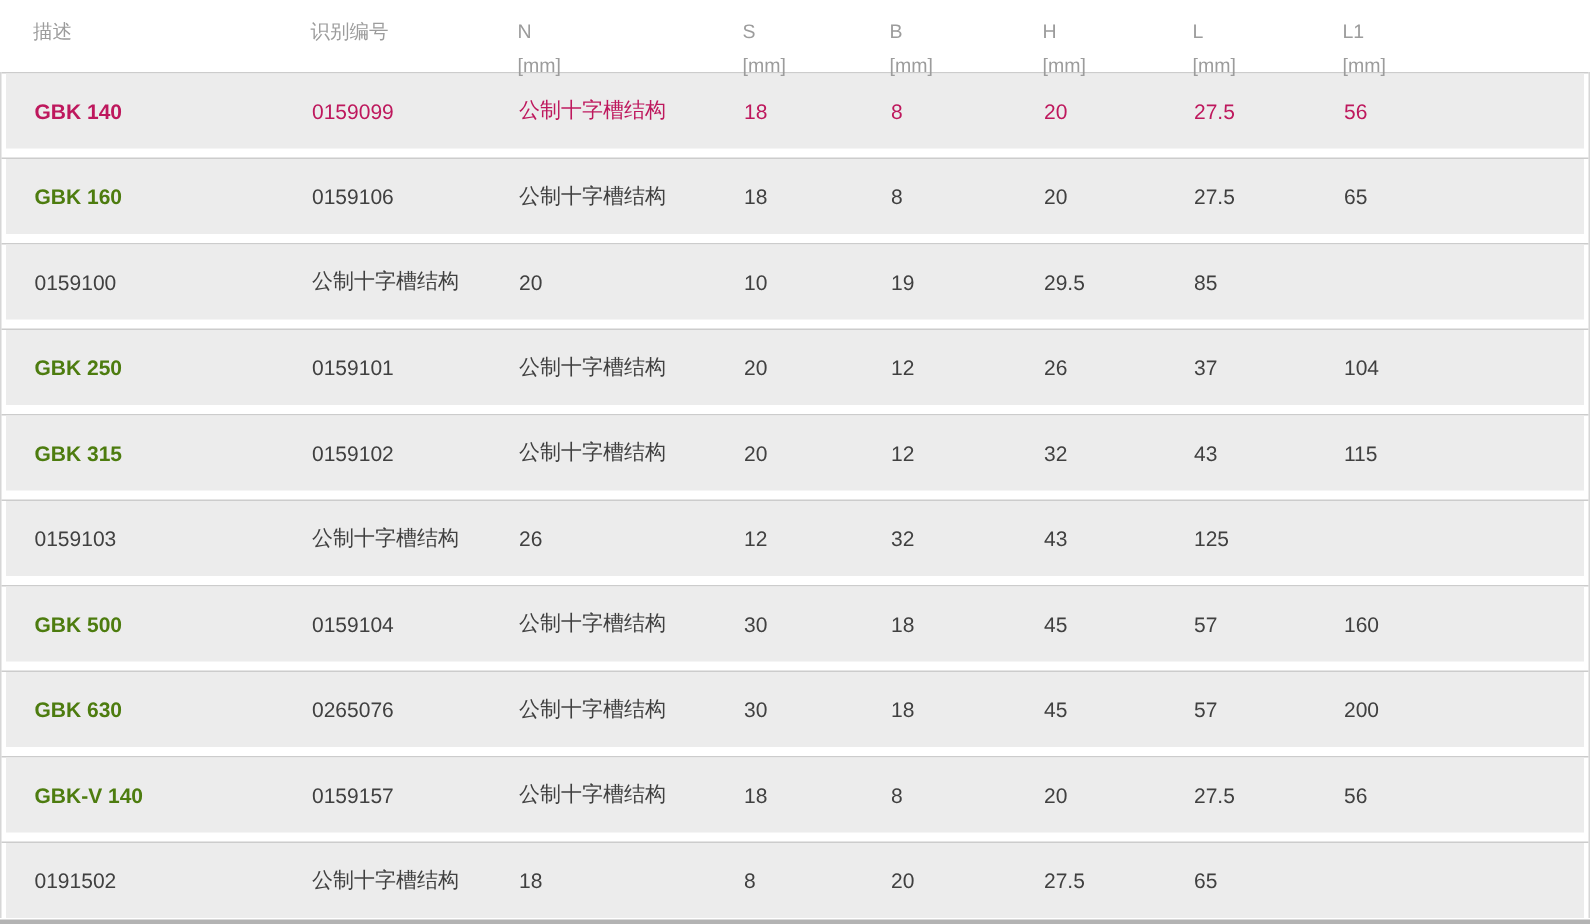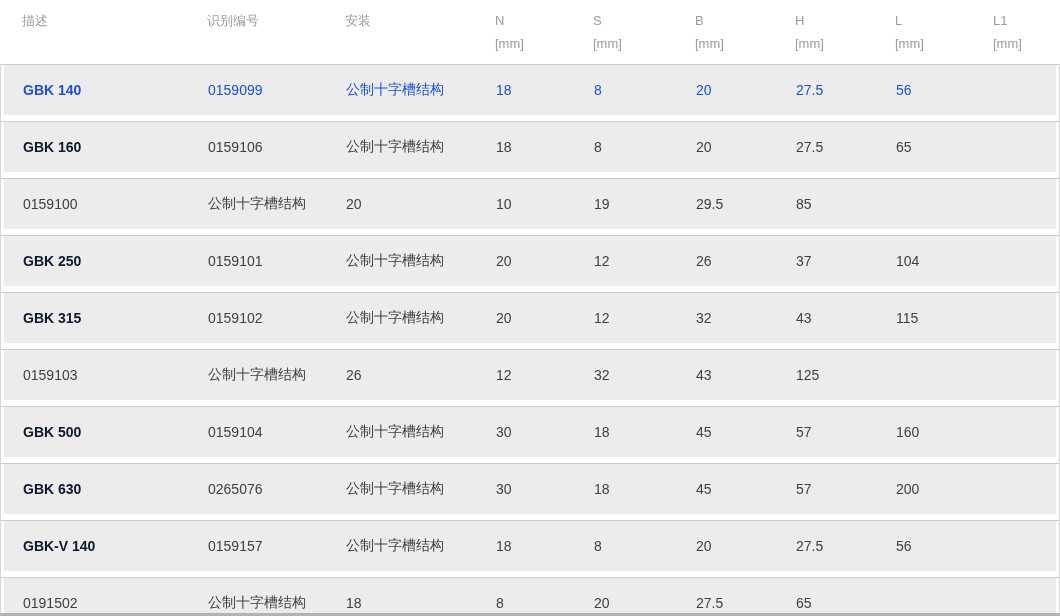--- a/index.html
+++ b/index.html
@@ -9,21 +9,21 @@
     background: #ffffff;
     font-family: "Liberation Sans", "DejaVu Sans", sans-serif;
     position: relative;
   }
   .grid-cols {
     display: grid;
     grid-template-columns: 185px 138px 150px 98px 102px 100px 100px 98px 1fr;
   }
   
   .thead {
-    height: 64px;
+    height: 48px;
     padding: 9px 0 0 22px;
     background: #ffffff;
   }
   .hcell { font-size: 13px; color: #9c9c9c; line-height: 23px; }
   .hlabel, .hunit { display: block; }
   
   .tbody {
     border-left: 1px solid #d6d6d6;
     border-right: 1px solid #d6d6d6;
   }
@@ -34,22 +34,22 @@
   .row-inner {
     margin: 0 3px 6px 3px;
     height: 50px;
     background: #ececec;
     padding-left: 19px;
     align-items: center;
     font-size: 14px;
     color: #404040;
   }
   .cell { white-space: nowrap; overflow: hidden; }
-  .cell.desc { font-weight: bold; color: #0f172a; }
-  .row.hl .cell, .row.hl .cell.desc { color: #1d4ed8; }
+  .cell.desc { font-weight: bold; color: #4d7c0f; }
+  .row.hl .cell, .row.hl .cell.desc { color: #be185d; }
   
   .bottom-edge {
     position: absolute;
     left: 0; right: 0; bottom: 0;
     height: 3px;
     background: #b3b3b3;
     z-index: 5;
   }
 </style>
 </head>
@@ -60,24 +60,20 @@
   <div class="thead grid-cols">
     <div class="hcell">
       <span class="hlabel">描述</span>
       <span class="hunit"></span>
     </div>
     <div class="hcell">
       <span class="hlabel">识别编号</span>
       <span class="hunit"></span>
     </div>
     <div class="hcell">
-      <span class="hlabel">安装</span>
-      <span class="hunit"></span>
-    </div>
-    <div class="hcell">
       <span class="hlabel">N</span>
       <span class="hunit">[mm]</span>
     </div>
     <div class="hcell">
       <span class="hlabel">S</span>
       <span class="hunit">[mm]</span>
     </div>
     <div class="hcell">
       <span class="hlabel">B</span>
       <span class="hunit">[mm]</span>

